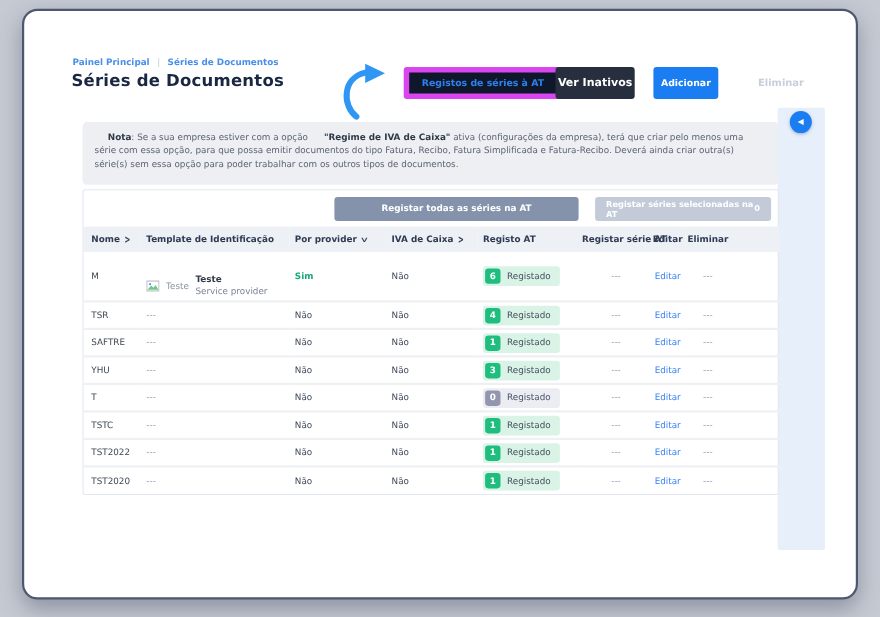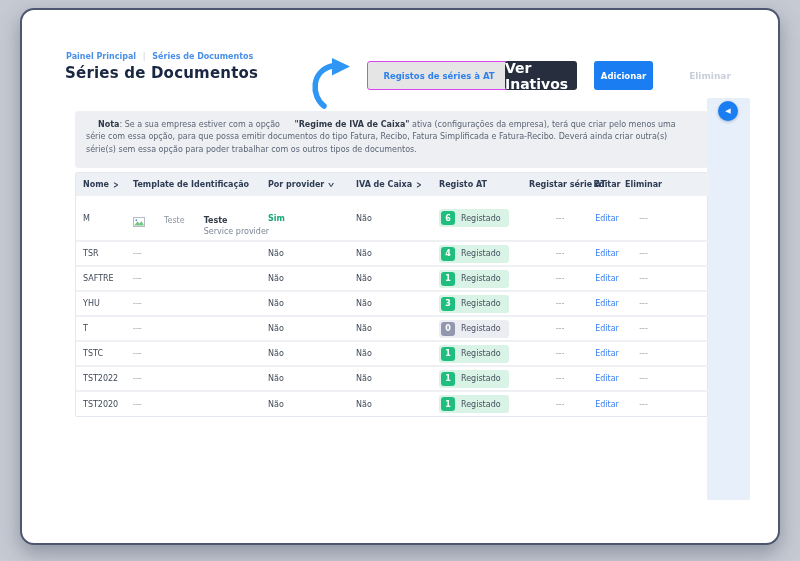--- a/index.html
+++ b/index.html
@@ -16,22 +16,22 @@
   }
   .win-inner { position:absolute; inset:0; overflow:hidden; border-radius:12px; }
 
   
   .breadcrumb { position:absolute; left:44px; top:42px; font-size:8px; font-weight:600; color:#4a8fe8; }
   .breadcrumb .divider { color:#c5cbd6; margin:0 4px; font-weight:400; }
   .page-title { position:absolute; left:43px; top:54px; font-size:15px; font-weight:700; color:#1a2742; letter-spacing:.2px; }
 
   
   .btn { display:flex; align-items:center; justify-content:center; border-radius:3px; font-weight:700; cursor:pointer; }
-  .btn-outline { position:absolute; left:345px; top:51px; width:144px; height:29px; background:#e5e5e5; border:1px solid #d946ef; color:#2f80ed; font-size:8.5px; }
-  .btn-dark    { position:absolute; left:483px; top:51px; width:72px;  height:29px; background:#272e3e; color:#fff; font-size:14px; }
+  .btn-outline { position:absolute; left:345px; top:51px; width:144px; height:29px; background:#0f172a; border:5px solid #d946ef; color:#2f80ed; font-size:8.5px; }
+  .btn-dark    { position:absolute; left:483px; top:51px; width:72px;  height:29px; background:#272e3e; color:#fff; font-size:10px; }
   .btn-primary { position:absolute; left:572px; top:51px; width:59px;  height:29px; background:#1b7df2; color:#fff; font-size:8.5px; }
   .btn-disabled{ position:absolute; left:658px; top:51px; width:60px;  height:29px; background:none; color:#c9cfda; font-size:9px; }
 
   .arrow-annotation { position:absolute; left:288px; top:48px; }
 
   
   .note {
     position:absolute; left:53px; top:101px; width:633px; min-height:57px;
     background:#edeff3; border-radius:4px; padding:8px 11px;
     font-size:8px; line-height:1.55; color:#5b6474;
@@ -72,21 +72,21 @@
   .edit-link { color:#3b82f4; cursor:pointer; text-decoration:none; }
 
   .pill { display:inline-flex; align-items:center; border-radius:3px; padding:2px 8px 2px 2px; vertical-align:middle; }
   .pill .count { width:14px; height:14px; border-radius:3px; color:#fff; display:flex; align-items:center; justify-content:center; font-size:8px; font-weight:700; margin-right:6px; }
   .pill .status { font-size:8px; }
   .pill.green { background:#d9f3e7; color:#45505c; }
   .pill.green .count { background:#1fbe7e; }
   .pill.gray { background:#ebedf3; color:#4a4f63; }
   .pill.gray .count { background:#9297ae; }
 
-  .tpl-media { display:flex; align-items:flex-start; gap:19px;margin-top:18px; }
+  .tpl-media { display:flex; align-items:center; gap:6px;margin-top:18px; }
   .img-broken { display:flex; align-items:center; }
   .img-alt { color:#8d95a3; font-size:8px; }
   .tpl-text { display:flex; flex-direction:column; line-height:1.35; }
   .tpl-title { font-weight:700; color:#333c4a; }
   .tpl-sub { color:#7c8594; }
 </style>
 </head>
 <body>
 
 <div class="window">
@@ -113,20 +113,27 @@
     <div class="note">
       <b>Nota</b><span>: Se a sua empresa estiver com a opção </span><b>"Regime de IVA de Caixa"</b><span> ativa (configurações da empresa), terá que criar pelo menos uma série com essa opção, para que possa emitir documentos do tipo Fatura, Recibo, Fatura Simplificada e Fatura-Recibo. Deverá ainda criar outra(s) série(s) sem essa opção para poder trabalhar com os outros tipos de documentos.</span>
     </div>
 
     <div class="side-strip"></div>
     <div class="collapse-btn">
       <span>◀</span>
     </div>
 
     <div class="card">
+      <div class="card-toolbar">
+        <div class="btn btn-slate">Registar todas as séries na AT</div>
+        <div class="btn btn-slate-light">
+          <span>Registar séries selecionadas na AT</span>
+          <span>0</span>
+        </div>
+      </div>
       <table>
         <colgroup>
           <col style="width:52px">
             <col style="width:135px">
             <col style="width:88px">
             <col style="width:83px">
           <col style="width:95px">
             <col style="width:62px">
             <col style="width:32px">
             <col style="width:86px">

